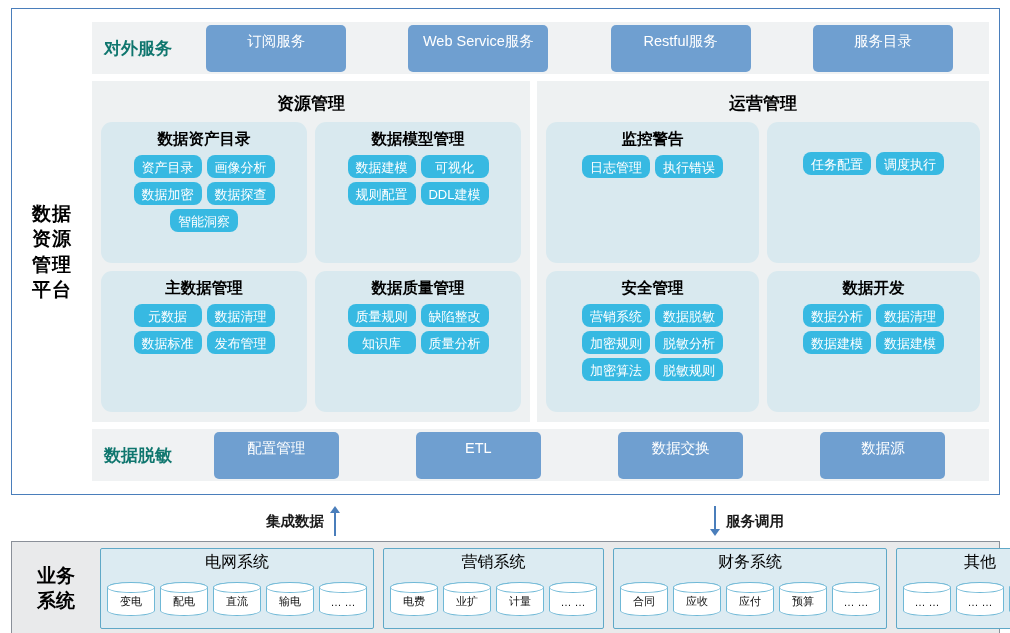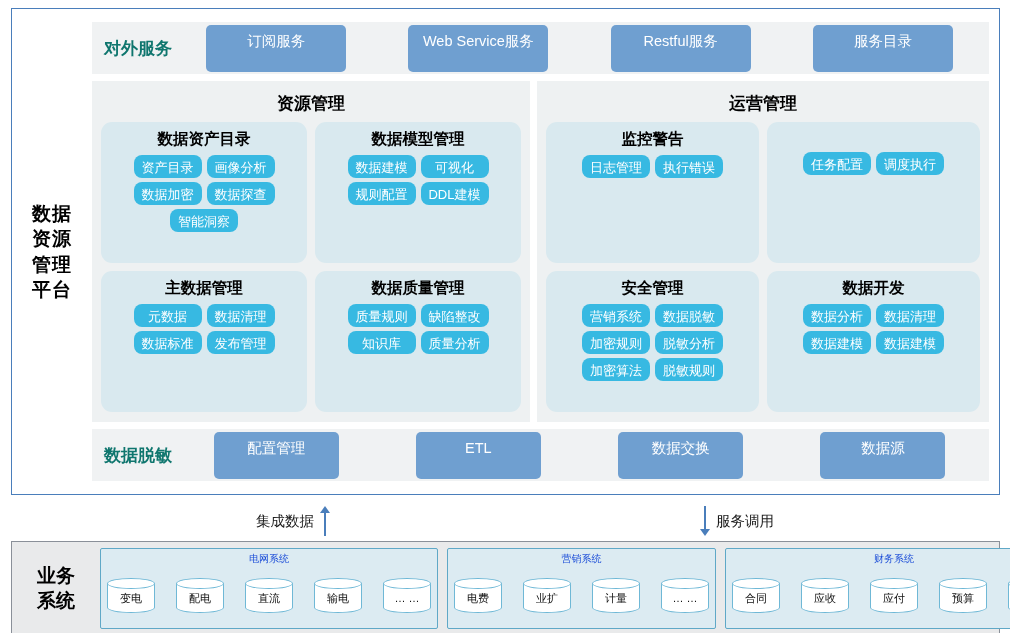--- a/index.html
+++ b/index.html
@@ -158,22 +158,22 @@
     padding:0 6px;
     min-width:68px;
     box-sizing:border-box;
     white-space:nowrap;
   }
   .group.col2 .tag-wrap{width:150px;margin:0 auto;}
 
   
   .arrow-strip{
     position:absolute;
-    left:11px; top:497px;
-    width:989px; height:44px;
+    left:21px; top:497px;
+    width:989px; height:44px;font-weight:bold;
   }
   .flow{
     position:absolute;
     display:flex;
     align-items:center;
     gap:5px;
     font-size:14.5px;
     color:#1a1a1a;
     white-space:nowrap;
   }
@@ -228,28 +228,28 @@
     display:flex;
     flex-direction:column;
     align-items:center;
     padding:3px 6px 5px 6px;
   }
   .bg-grid{flex:0 0 268px;}
   .bg-mkt{flex:0 0 212px;}
   .bg-fin{flex:0 0 248px;}
   .bg-other{flex:1 1 auto;}
   .biz-group-title{
-    font-size:10px;
-    color:#1d4ed8;
+    font-size:16px;
+    color:#000000;
     margin-bottom:2px;
     white-space:nowrap;
   }
   .cyl-row{
     display:flex;
-    gap:21px;
+    gap:5px;
     align-items:center;
     flex:1 1 auto;
   }
   .cyl{
     position:relative;
     width:48px;height:34px;
     background:#ffffff;
     border:1.1px solid #6fb8d6;
     border-radius:48px / 11px;
     box-sizing:border-box;

